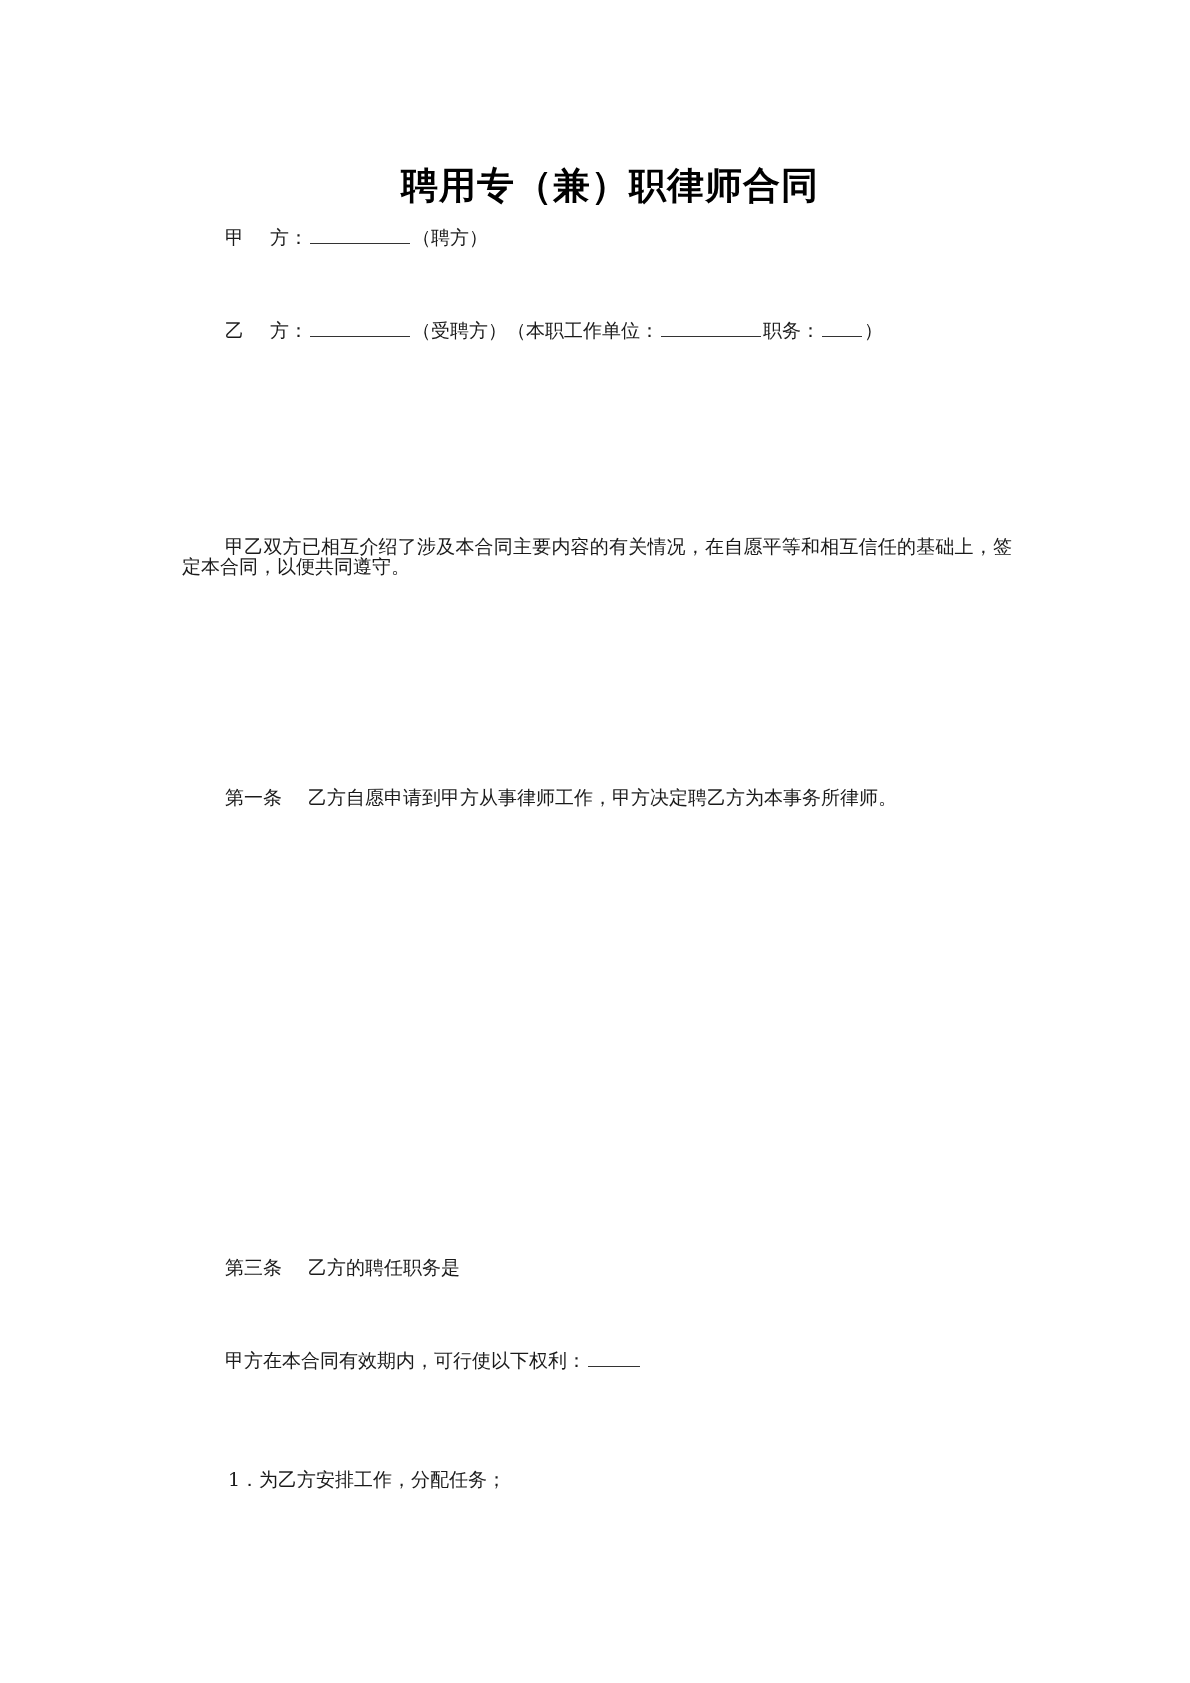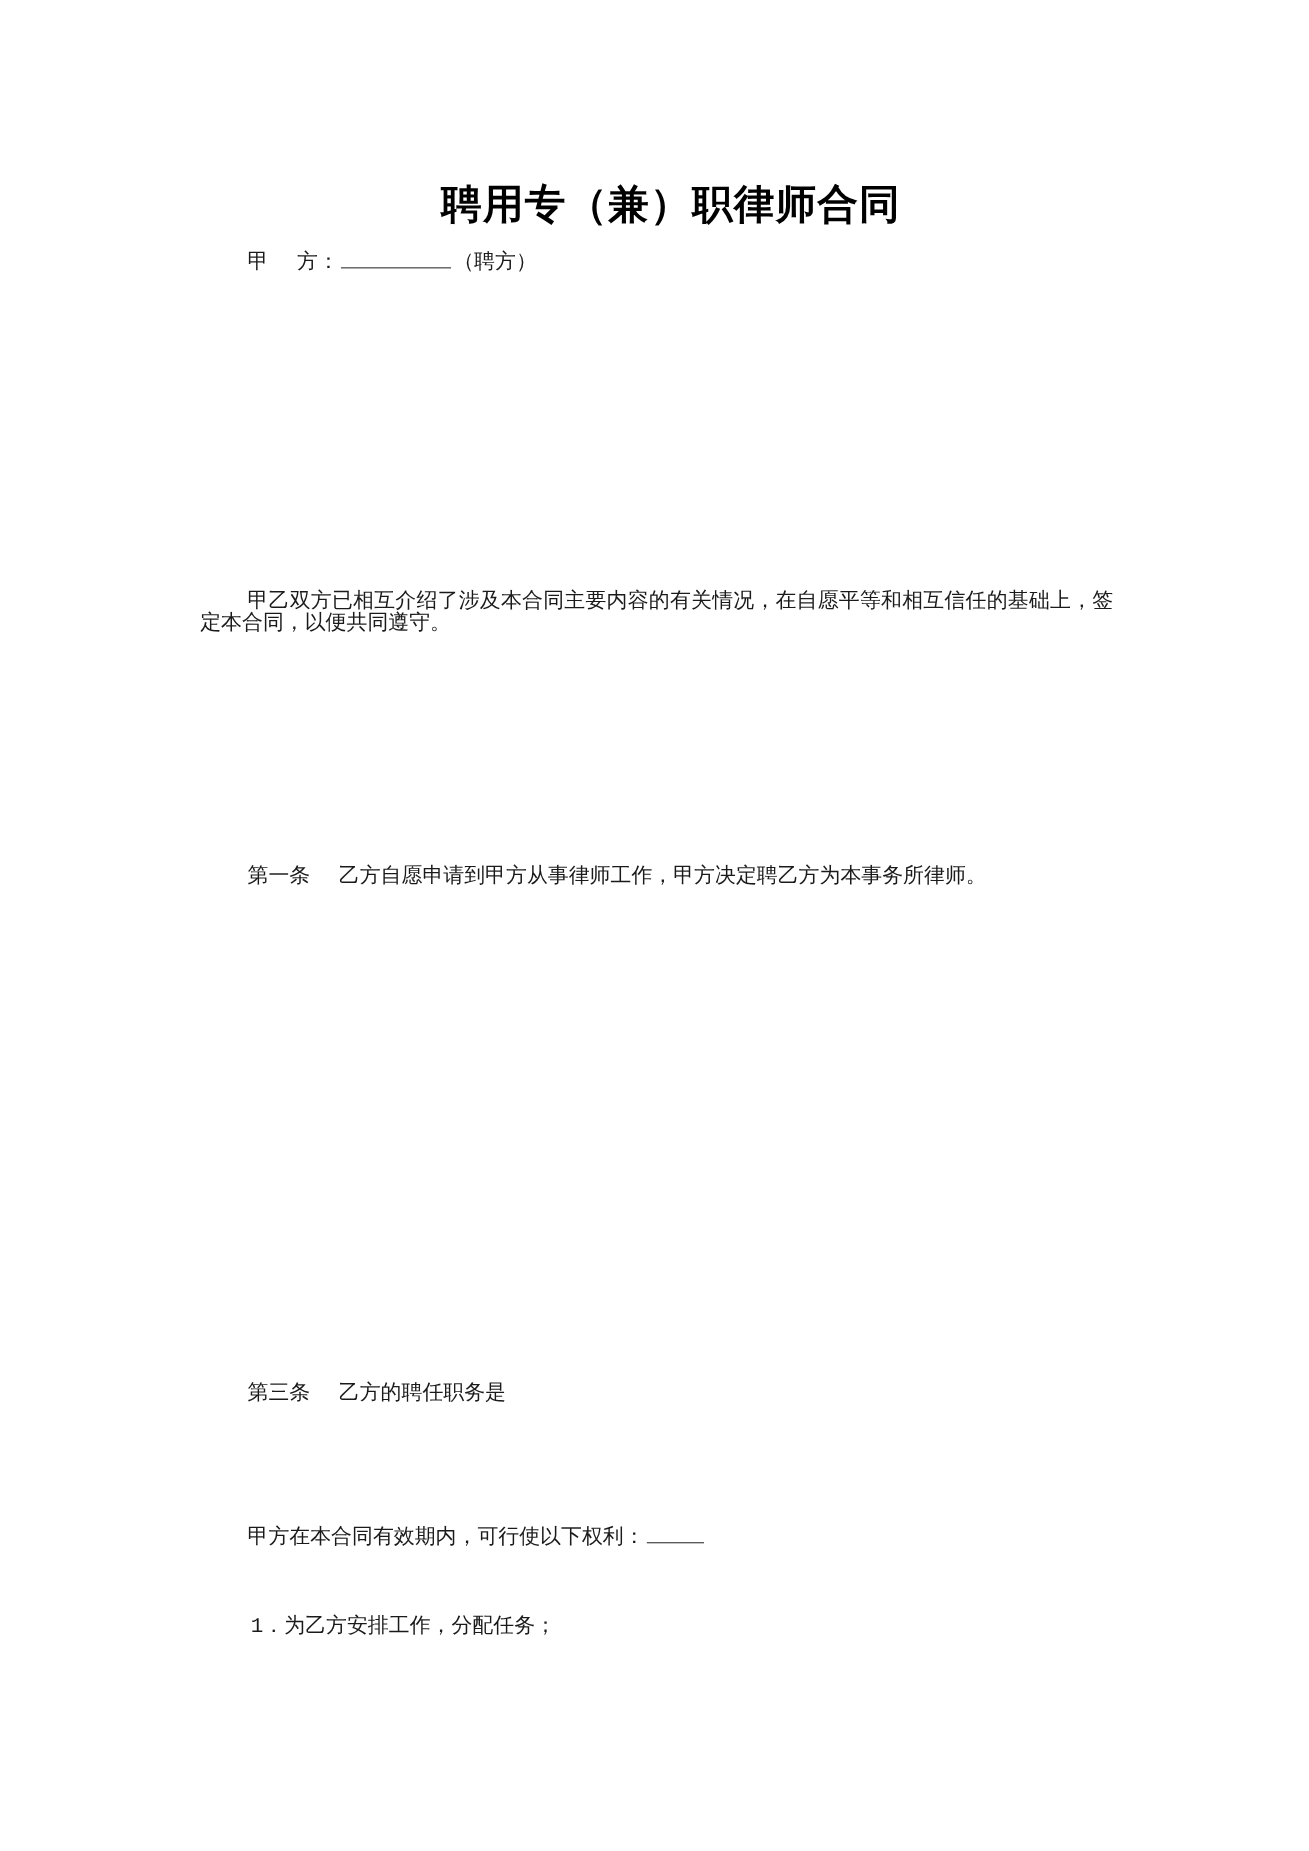--- a/index.html
+++ b/index.html
@@ -1,48 +1,51 @@
 <!DOCTYPE html>
 <html><head>
 <meta charset="utf-8">
 <style>
   html, body { margin: 0; padding: 0; background: #ffffff; }
   body { width: 1190px; height: 1683px; position: relative; overflow: hidden;
          font-family: "DejaVu Serif", "Liberation Serif", serif; color: #1a1a1a; }
   .page { position: absolute; left: 0; top: 0; width: 1190px; height: 1432px; background: #fff; }
   .title { position: absolute; top: 162px; left: 0; width: 1220px; text-align: center;
            font-size: 37px; font-weight: bold; letter-spacing: 1px; color: #000; line-height: 46px; }
-  .line { position: absolute; left: 225px; font-size: 19px; line-height: 24px; white-space: nowrap; font-family: Liberation Mono, monospace; }
+  .line { position: absolute; left: 225px; font-size: 19px; line-height: 24px; white-space: nowrap; }
   .para { position: absolute; left: 182px; width: 830px; font-size: 19px; line-height: 20px;
           text-indent: 43px; text-align: justify; }
   .blank { display: inline-block; border-bottom: 1.5px solid #333; height: 18px; vertical-align: baseline; margin: 0 2px; }
   .gap { display: inline-block; width: 26px; }
 </style>
 </head>
 <body>
 
 <div class="page">
 
   <div class="title">聘用专（兼）职律师合同</div>
 
   <div class="line" style="top:225px;">
     <span>甲</span><span class="gap"></span><span>方：</span><span class="blank" style="width:100px;"></span><span>（聘方）</span>
   </div>
 
+  <div class="line" style="top:318px;">
+    <span>乙</span><span class="gap"></span><span>方：</span><span class="blank" style="width:100px;"></span><span>（受聘方）（本职工作单位：</span><span class="blank" style="width:100px;"></span><span>职务：</span><span class="blank" style="width:40px;"></span><span>）</span>
+  </div>
 
   <div class="para" style="top:536px;">甲乙双方已相互介绍了涉及本合同主要内容的有关情况，在自愿平等和相互信任的基础上，签定本合同，以便共同遵守。</div>
 
   <div class="line" style="top:785px;">
     <span>第一条</span><span class="gap"></span><span>乙方自愿申请到甲方从事律师工作，甲方决定聘乙方为本事务所律师。</span>
   </div>
 
 
   <div class="line" style="top:1255px;">
     <span>第三条</span><span class="gap"></span><span>乙方的聘任职务是</span>
   </div>
 
-  <div class="line" style="top:1384px;">
+  <div class="line" style="top:1348px;">
     <span>甲方在本合同有效期内，可行使以下权利：</span><span class="blank" style="width:52px;"></span>
   </div>
 
   <div class="line" style="top:1438px; left:228px;margin-top:29px;">1．为乙方安排工作，分配任务；</div>
 
 </div>
 
 </body></html>

